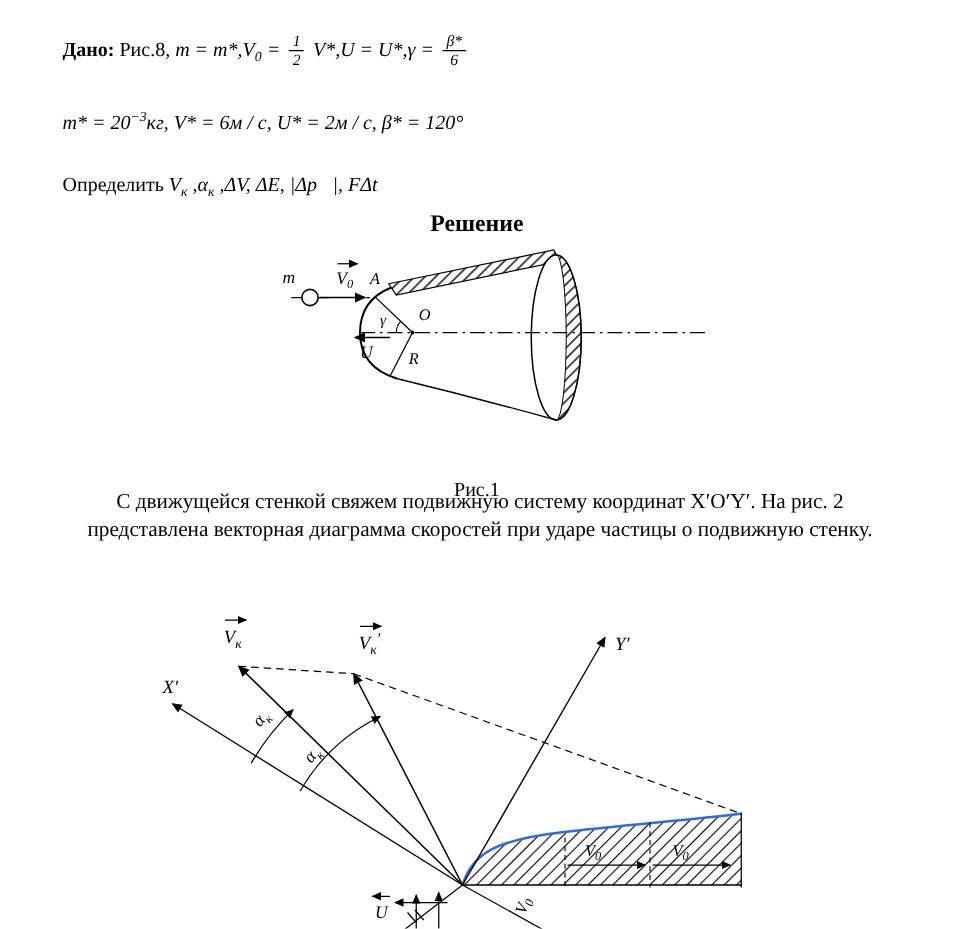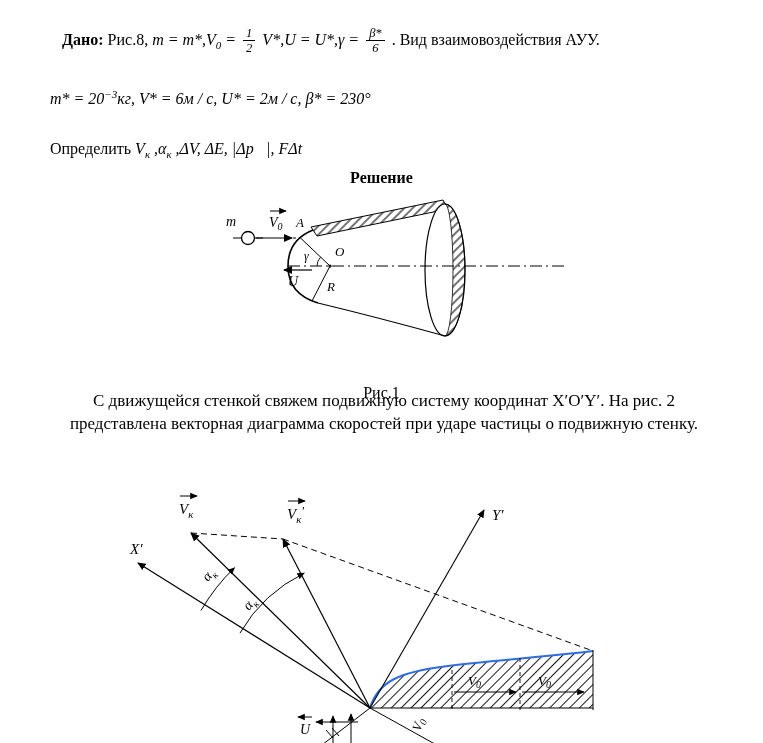--- a/index.html
+++ b/index.html
@@ -7,48 +7,47 @@
   body { position:relative; font-family:"Liberation Serif","DejaVu Serif",serif; color:#000; }
   .abs { position:absolute; }
   .txt { font-size:16px; white-space:nowrap; }
   .math { font-style:italic; }
   sub { font-size:11px; font-style:italic; }
   sup { font-size:11px; font-style:italic; }
   .frac { display:inline-flex; flex-direction:column; align-items:center; vertical-align:middle;
           font-size:12.5px; line-height:1.15; font-style:italic; margin:0 3px; text-align:center; }
   .frac .num { border-bottom:1px solid #000; padding:0 3px; display:block; }
   .frac .den { display:block; }
-  .heading { font-weight:bold; font-size:16px; text-align:center; }
+  .heading { font-weight:bold; font-size:19px; text-align:center; }
   .caption { font-size:16px; text-align:center;margin-top:27px; }
   .para { font-size:17px; line-height:23px; text-align:center; }
   svg text { font-family:"Liberation Serif","DejaVu Serif",serif; fill:#000; }
   .it { font-style:italic; }
 </style>
 </head>
 <body>
 
-<div class="abs txt" style="left:50px; top:26px;margin-left:12px;">
+<div class="abs txt" style="left:50px; top:26px;">
   <b>Дано:</b>
   <span>Рис.8,</span>
   <span class="math">m = m*,V</span><sub>0</sub>
   <span class="math">=</span>
   <span class="frac">
       <span class="num">1</span>
       <span class="den">2</span>
     </span>
   <span class="math">V*,U = U*,γ =</span>
   <span class="frac">
       <span class="num">β*</span>
       <span class="den">6</span>
     </span>
-  <span>. Вид взаимовоздействия АУУ.</span>
 </div>
 
 <div class="abs txt" style="left:50px; top:88px;">
-  <span class="math">m* = 20</span><sup>−3</sup><span class="math">кг, V* = 6м / с, U* = 2м / с, β* = 230°</span>
+  <span class="math">m* = 20</span><sup>−3</sup><span class="math">кг, V* = 6м / с, U* = 2м / с, β* = 120°</span>
 </div>
 
 <div class="abs txt" style="left:50px; top:140px;">
   <span>Определить</span>
   <span class="math">V</span><sub>к</sub>
   <span class="math">,α</span><sub>к</sub>
   <span class="math">,ΔV, ΔE,</span>
   <span class="math">|Δp⃗|, FΔt</span>
 </div>
 

